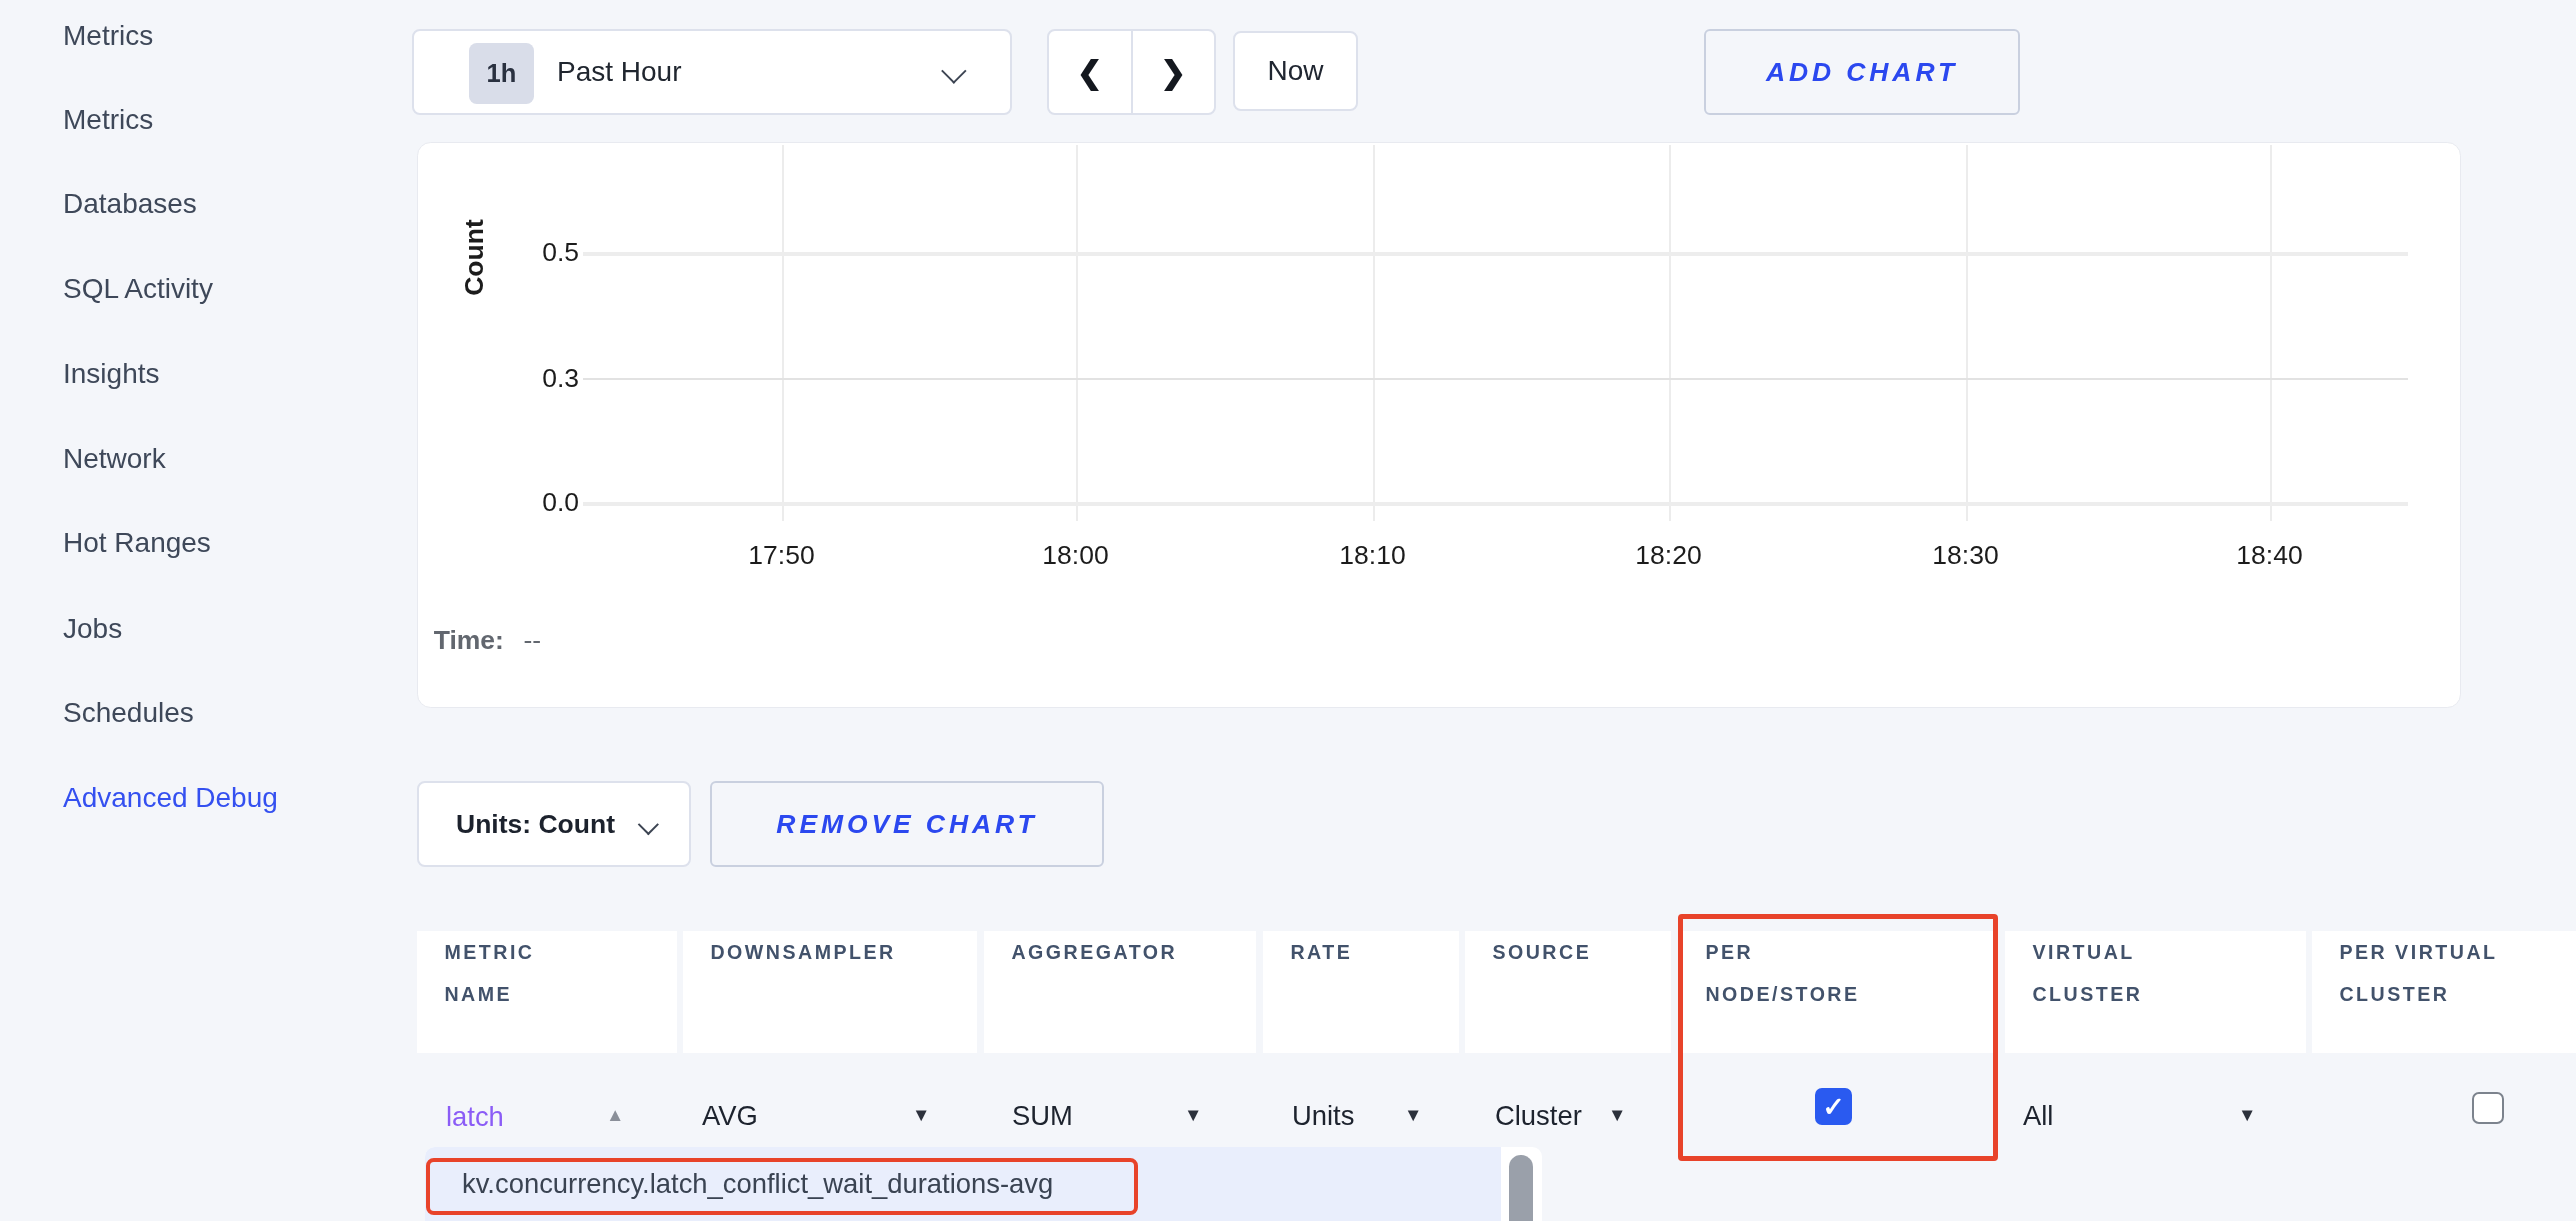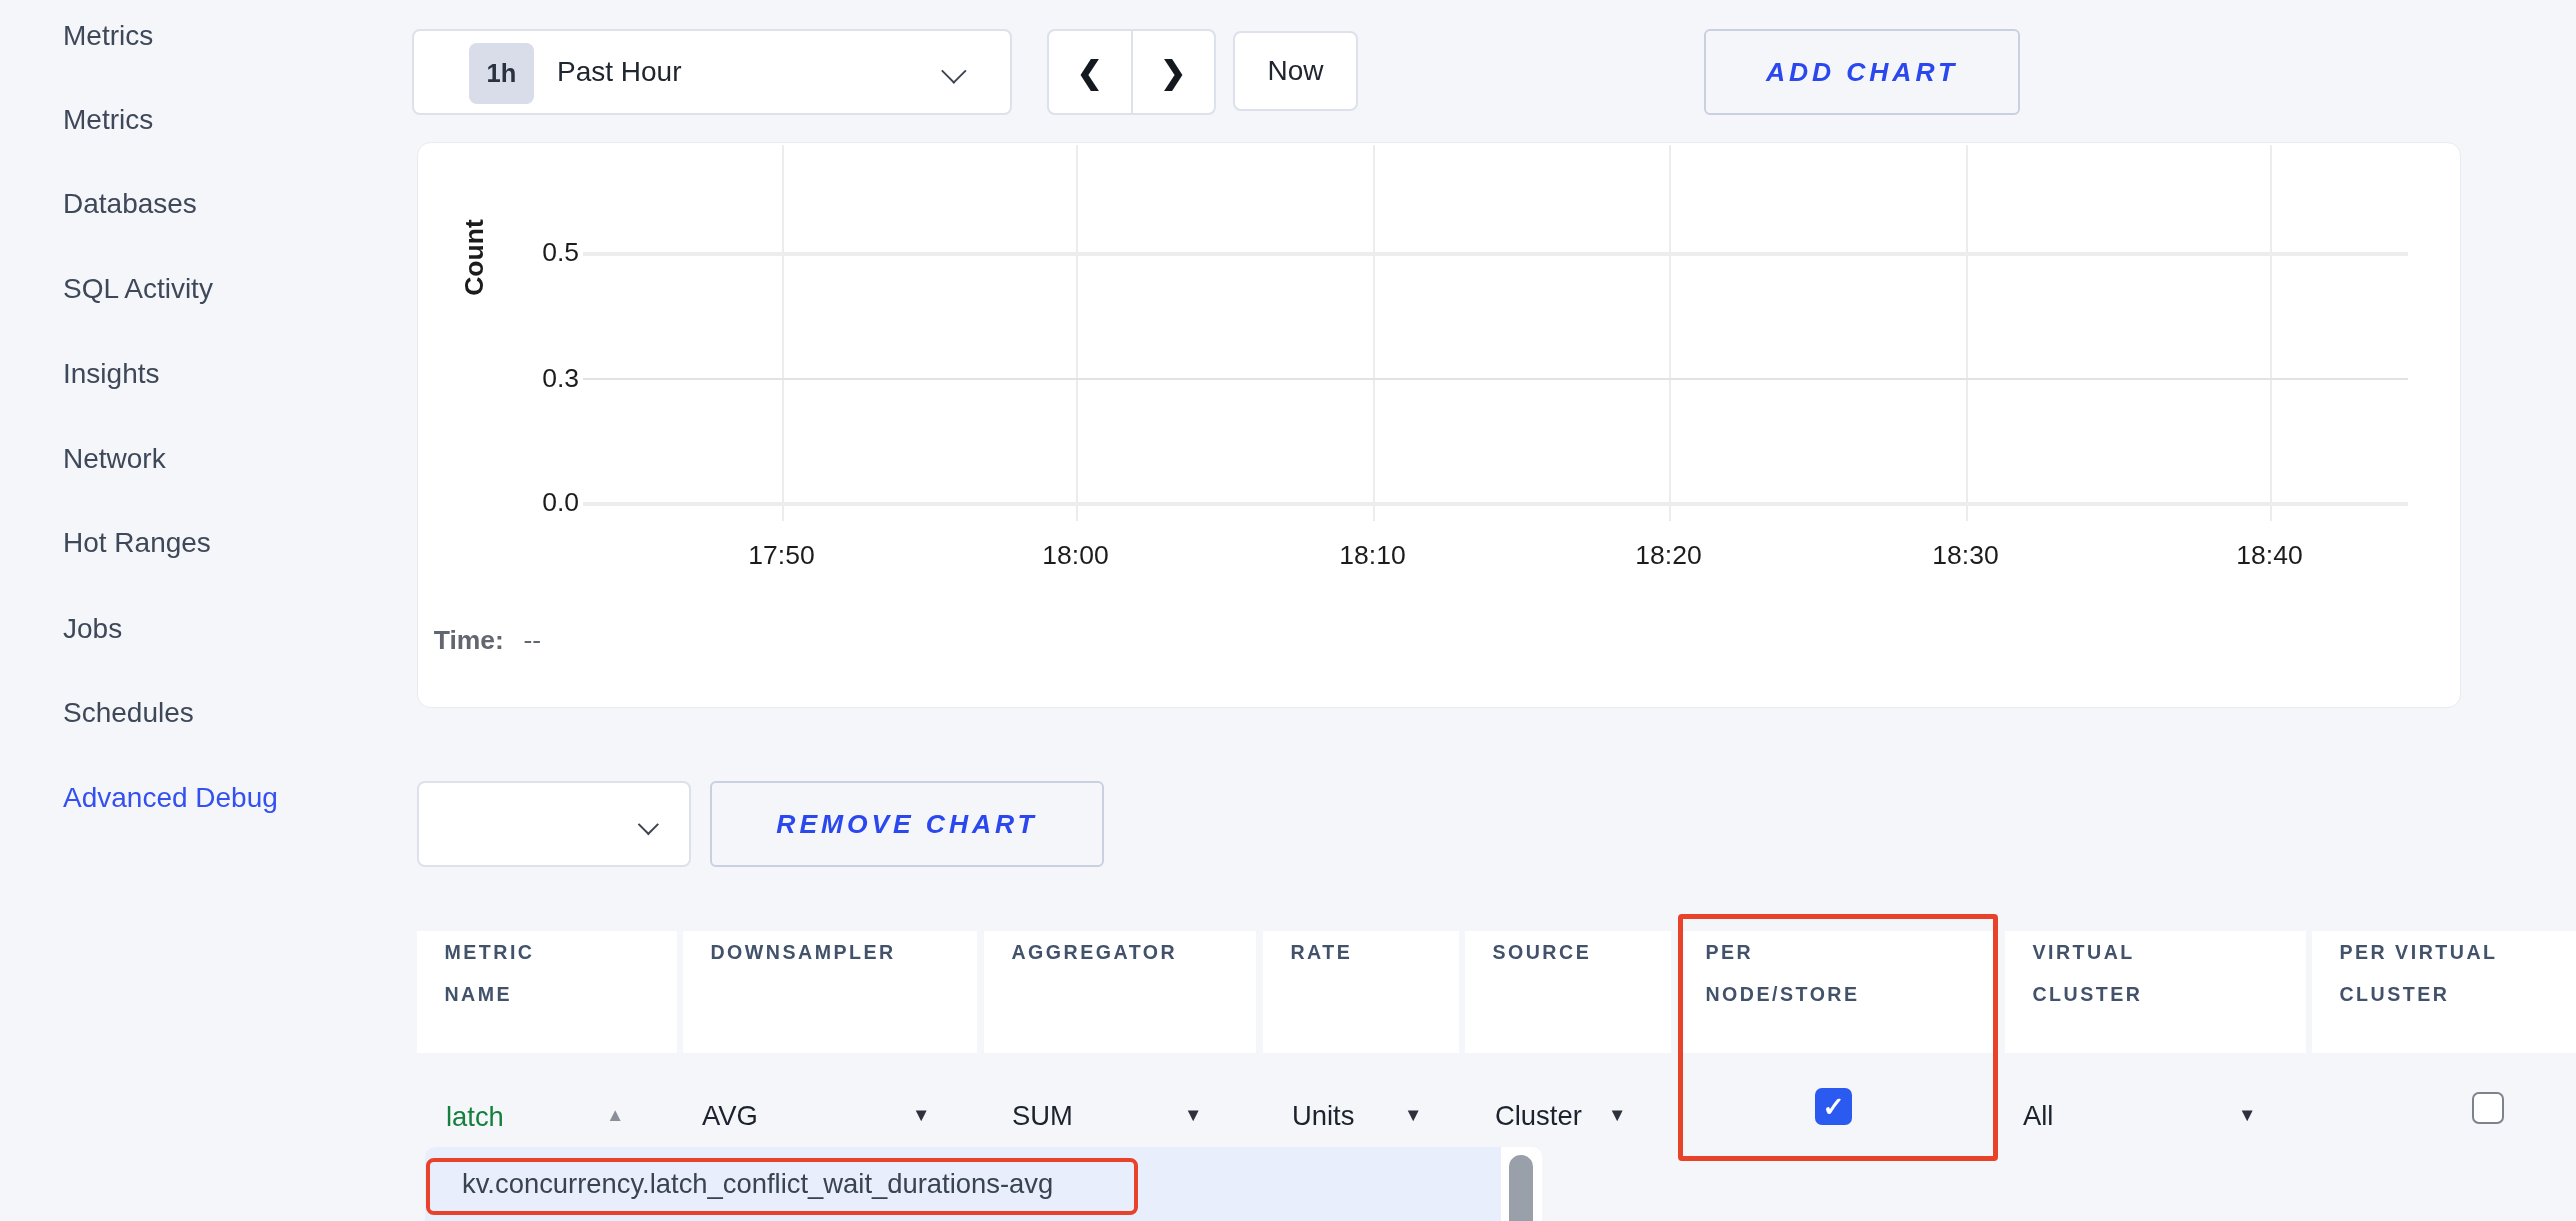--- a/index.html
+++ b/index.html
@@ -36,21 +36,21 @@
   .units-btn{left:417px;top:781px;width:274px;height:86px;background:#fff;border:2px solid #dde1ec;border-radius:7.8px;box-sizing:border-box;cursor:pointer;}
   .units-label{position:absolute;left:37px;top:0;height:82px;line-height:82px;font-size:26.5px;font-weight:bold;color:#1c222d;}
   .remove-chart{left:710px;top:781px;width:394px;height:86px;}
   
   .hcell{position:absolute;top:931px;height:122px;background:#fff;box-sizing:border-box;display:flex;align-items:flex-start;}
   .hcell .lbl{padding-left:27.4px;font-size:19.6px;font-weight:bold;letter-spacing:2.5px;color:#42526b;line-height:42px;}
   .rowtxt{position:absolute;top:1100px;font-size:27.4px;color:#1d232e;white-space:nowrap;cursor:pointer;}
   .caret{position:absolute;top:1104px;font-size:18.6px;color:#2c313c;cursor:pointer;}
   .caret.up{color:#8a8f99;}
   .metric-input{position:absolute;left:444px;top:1094px;width:147px;height:43px;border:none;outline:none;background:transparent;
-    font-family:"Liberation Sans",sans-serif;font-size:27.4px;color:#15803d;}
+    font-family:"Liberation Sans",sans-serif;font-size:27.4px;color:#8b5cf6;}
   .cb{position:absolute;box-sizing:border-box;cursor:pointer;}
   .cb.checked{left:1815px;top:1088px;width:37px;height:37px;background:#2a5af0;border-radius:6.9px;
     display:flex;align-items:center;justify-content:center;color:#fff;font-size:26.5px;font-weight:bold;}
   .cb.unchecked{left:2472px;top:1092px;width:32px;height:32px;background:#fff;border:2.9px solid #7c838d;border-radius:6.9px;}
   
   .dd-panel{left:425px;top:1147px;width:1117px;height:74px;background:#fff;border-radius:9.8px 9.8px 0 0;overflow:hidden;}
   .dd-inner{position:absolute;left:0;top:0;width:1076px;height:74px;background:#e9eefc;border-radius:7.8px 0 0 0;}
   .dd-item{height:74px;line-height:74px;padding-left:37px;font-size:27.4px;color:#3a4352;cursor:pointer;white-space:nowrap;}
   .dd-thumb{position:absolute;left:1084px;top:7.8px;width:23.5px;height:88px;border-radius:11.8px;background:#9aa0aa;cursor:pointer;}
   
@@ -118,20 +118,21 @@
   <span class="xtick" style="left:1182px">18:20</span>
   <span class="xtick" style="left:1479px">18:30</span>
   <span class="xtick" style="left:1783px">18:40</span>
 
   <div class="time-row">
     <span>Time:</span><span class="val">--</span>
   </div>
 </div>
 
 <div class="abs units-btn">
+  <span class="units-label">Units: Count</span>
   <span class="chev-down" style="right:33px;top:34px;width:12.7px;height:12.7px"></span>
 </div>
 <div class="abs blue-btn remove-chart">REMOVE CHART</div>
 
 <div class="hcell" style="left:417px;width:260px">
     <span class="lbl" style="max-width:157px">METRIC NAME</span>
   </div>
 <div class="hcell" style="left:683px;width:294px">
     <span class="lbl">DOWNSAMPLER</span>
   </div>

